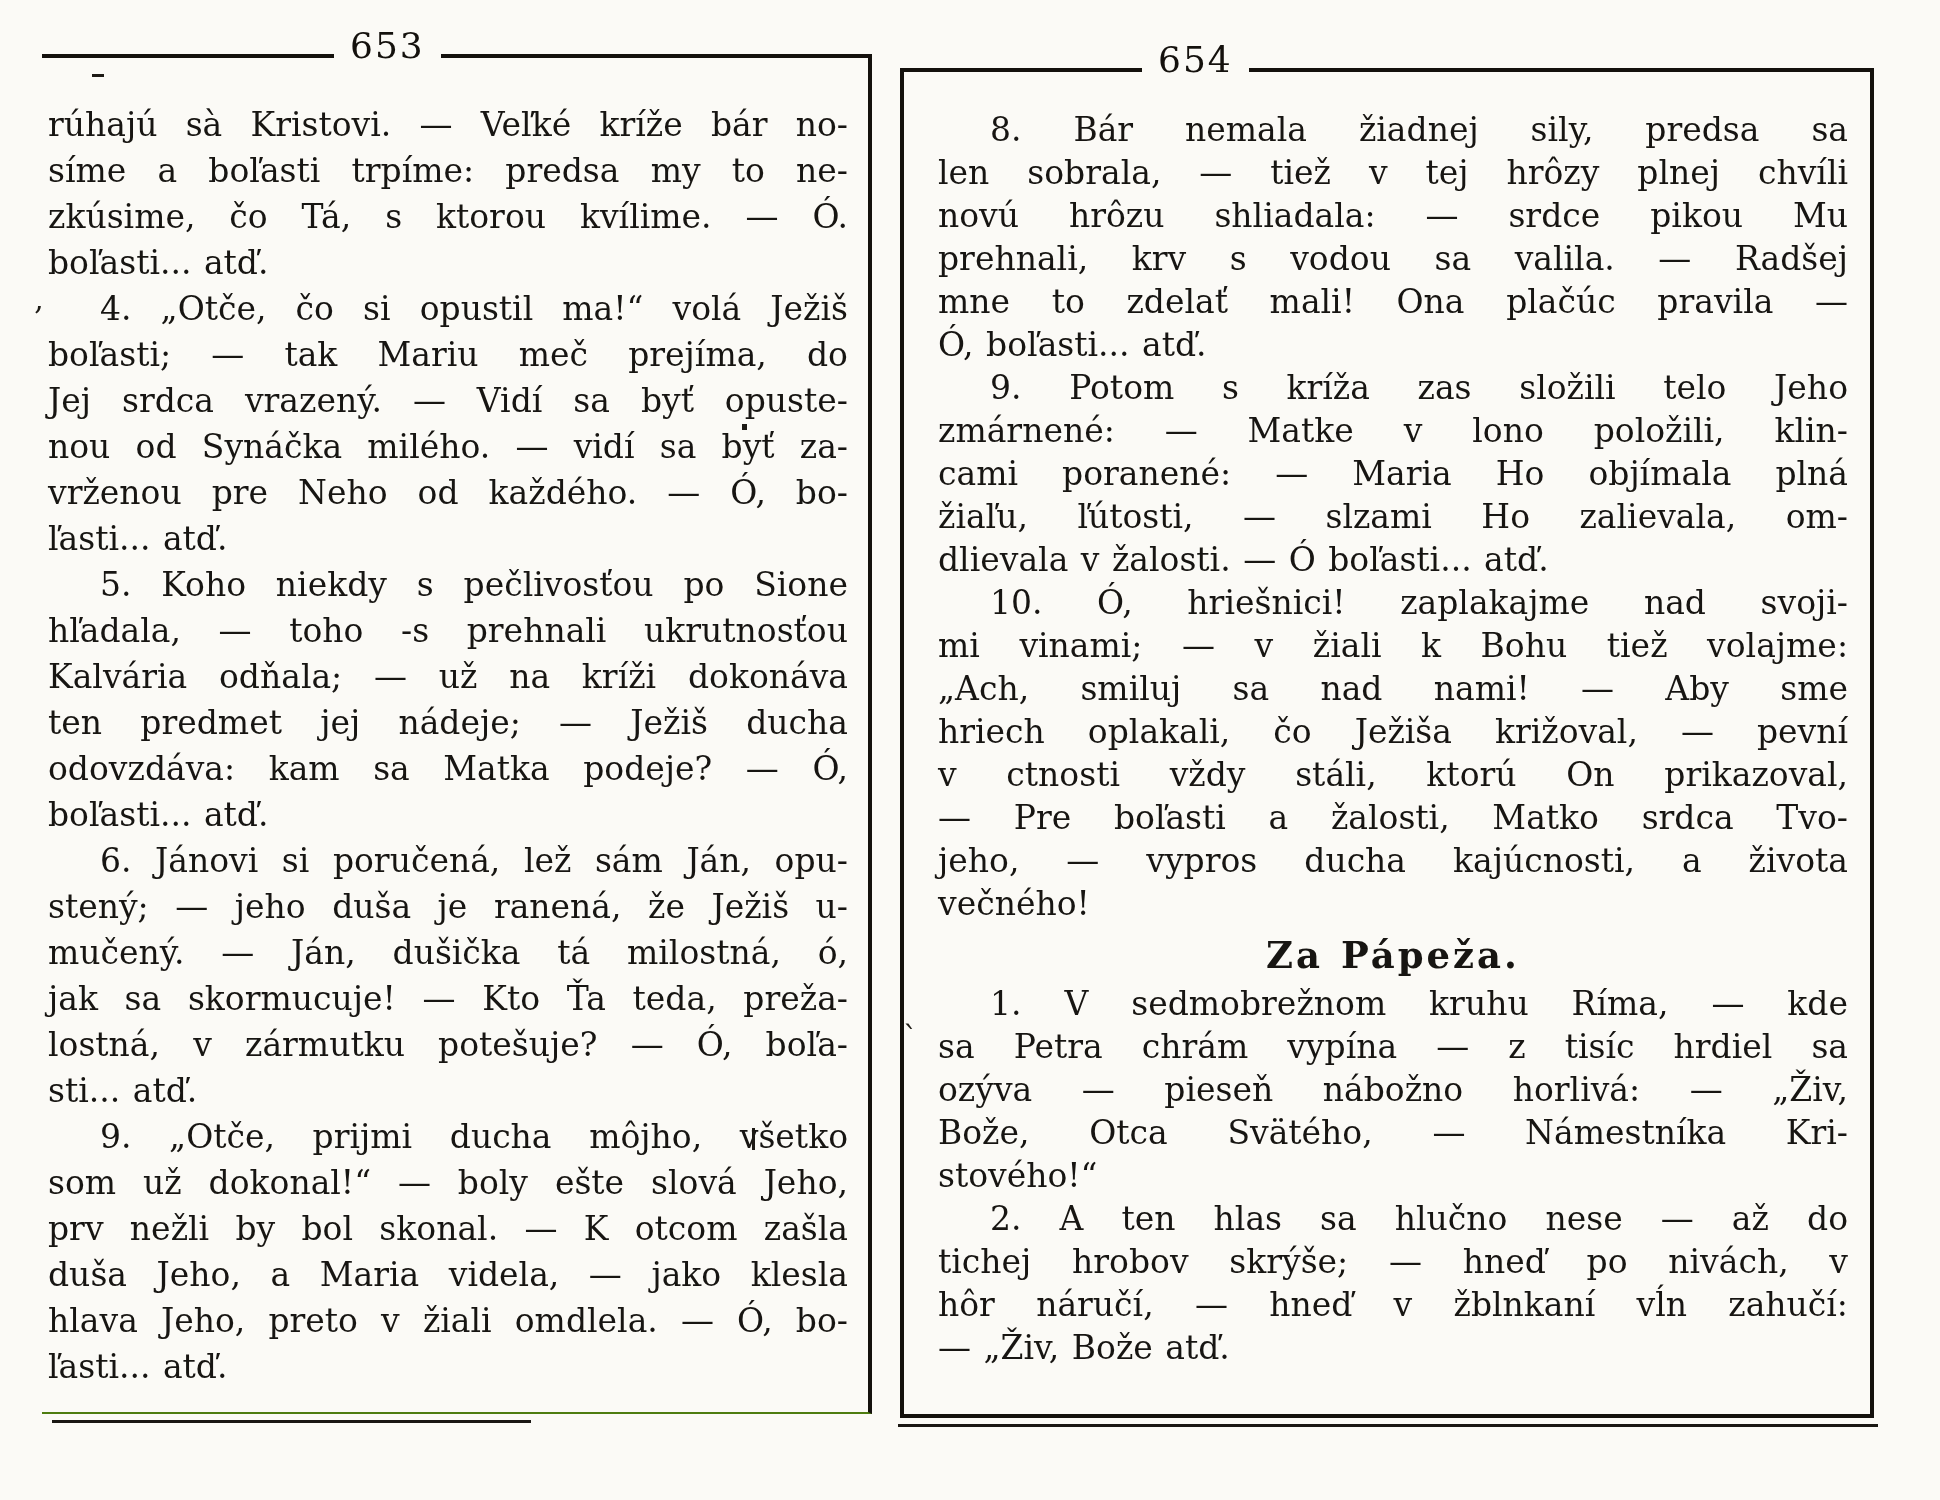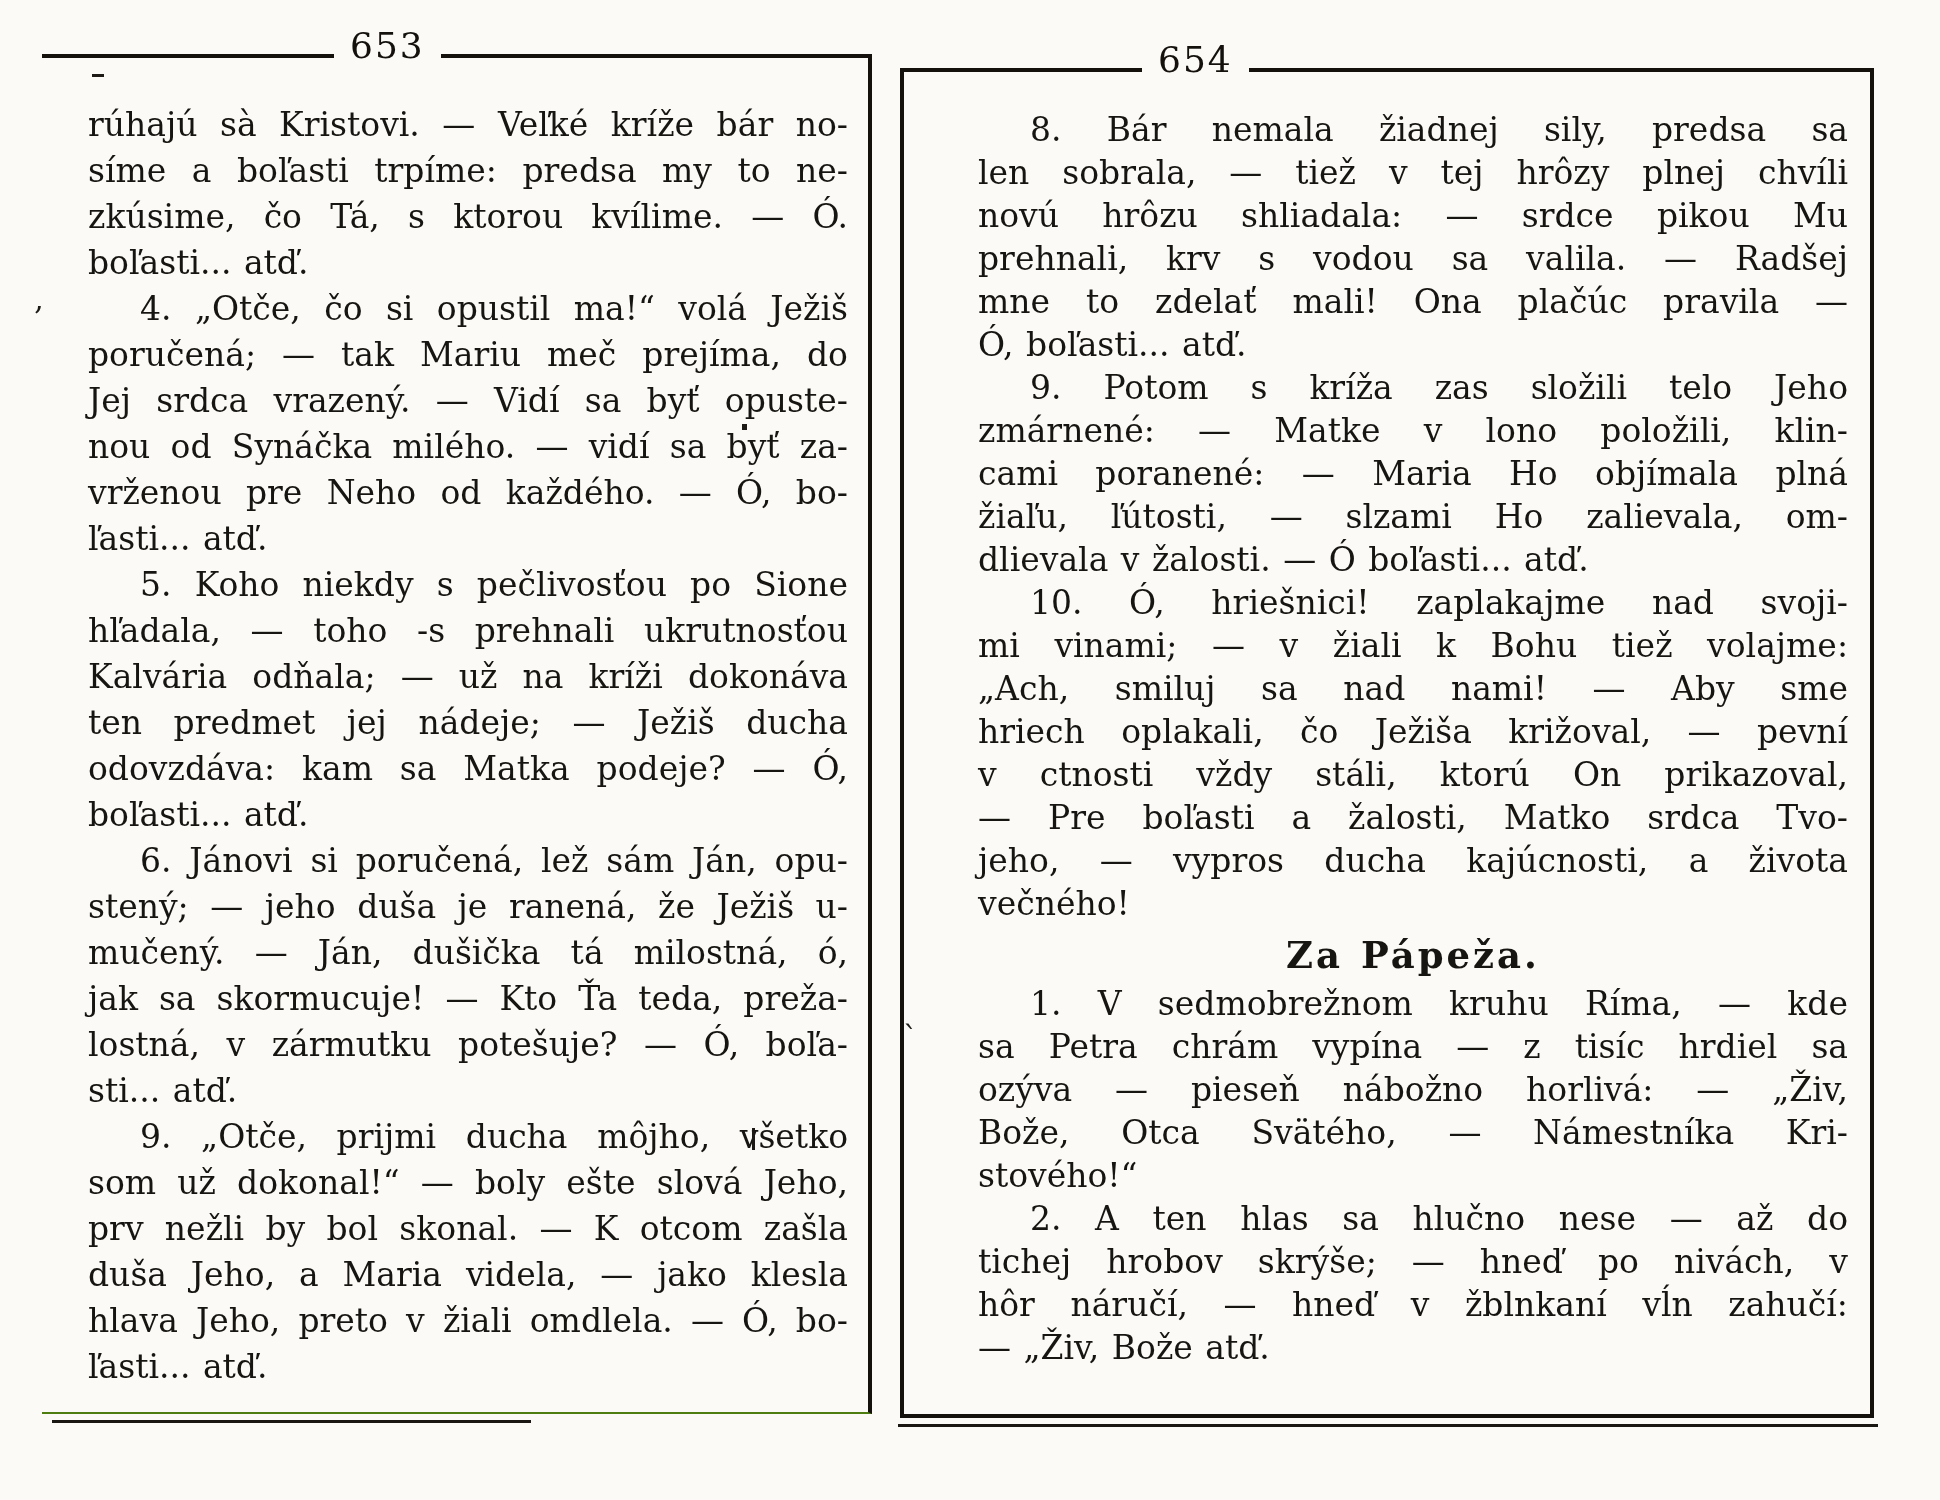--- a/index.html
+++ b/index.html
@@ -95,21 +95,20 @@
   }
   .page-left .textcol  { padding: 44px 20px 0 6px; }
   .page-right .textcol { padding: 36px 22px 0 34px; }
 
   .line {
     font-size: 33px;
     text-align: justify;
     text-align-last: justify;
     white-space: normal;
     word-spacing: 2px;
-    margin-left: 40px;
   }
   .page-left  .line { line-height: 46px; }
   .page-right .line { line-height: 43px; }
   .line.noju {
     text-align: right;
     text-align-last: left;
   }
   .line.first { text-indent: 52px; }
 
   .heading-block { margin: 9px 0 5px 0; }
@@ -146,21 +145,21 @@
     </div>
     <div class="textcol" id="left-col">
         <div class="block">
           <div class="line">rúhajú sà Kristovi. — Veľké kríže bár no-</div>
           <div class="line">síme a boľasti trpíme: predsa my to ne-</div>
           <div class="line">zkúsime, čo Tá, s ktorou kvílime. — Ó.</div>
           <div class="line noju">boľasti... atď.</div>
         </div>
         <div class="block">
           <div class="line first">4. „Otče, čo si opustil ma!“ volá Ježiš</div>
-          <div class="line">poručená; — tak Mariu meč prejíma, do</div>
+          <div class="line">boľasti; — tak Mariu meč prejíma, do</div>
           <div class="line">Jej srdca vrazený. — Vidí sa byť opuste-</div>
           <div class="line">nou od Synáčka milého. — vidí sa byť za-</div>
           <div class="line">vrženou pre Neho od každého. — Ó, bo-</div>
           <div class="line noju">ľasti... atď.</div>
         </div>
         <div class="block">
           <div class="line first">5. Koho niekdy s pečlivosťou po Sione</div>
           <div class="line">hľadala, — toho -s prehnali ukrutnosťou</div>
           <div class="line">Kalvária odňala; — už na kríži dokonáva</div>
           <div class="line">ten predmet jej nádeje; — Ježiš ducha</div>

